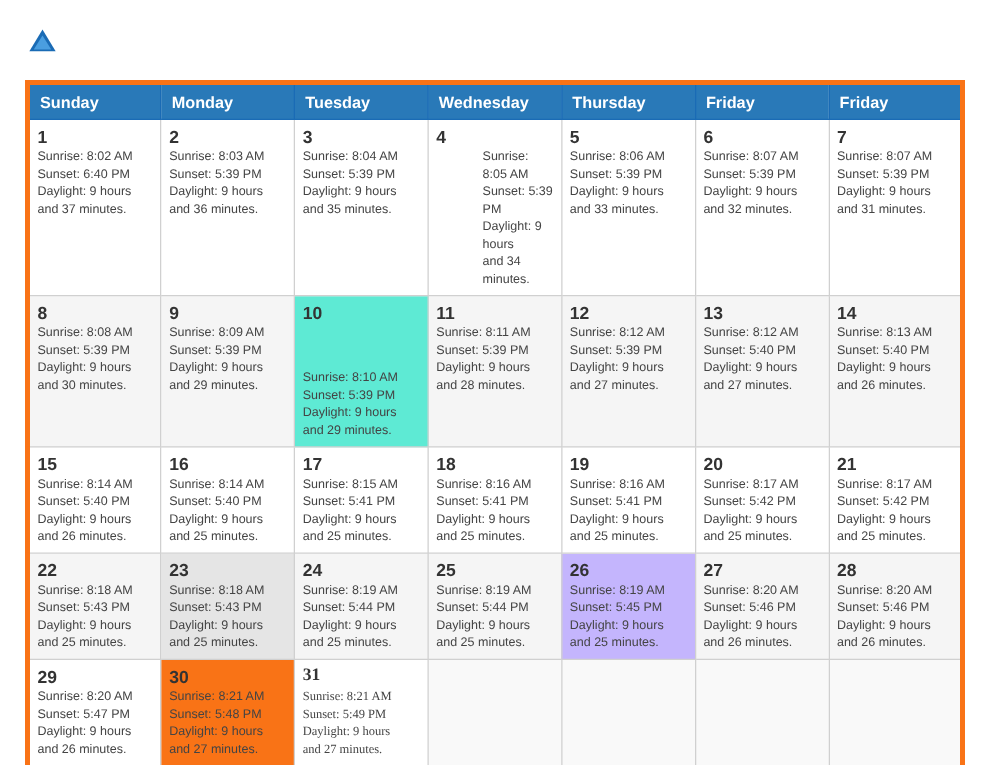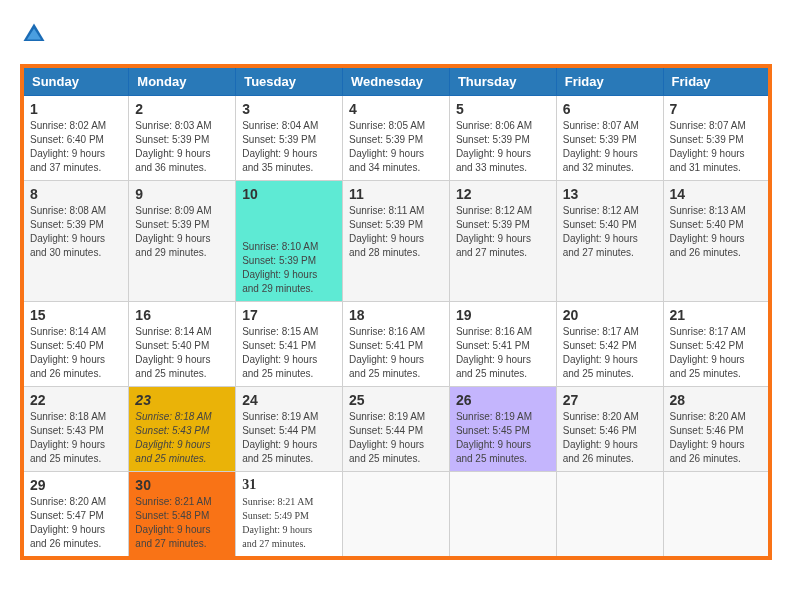--- a/index.html
+++ b/index.html
@@ -141,21 +141,21 @@
         </td>
         <td style="background-color: rgb(255, 255, 255);">
           <span class="day-number">3</span>
           <div class="day-info" style="white-space: pre-line;">Sunrise: 8:04 AM
 Sunset: 5:39 PM
 Daylight: 9 hours
 and 35 minutes.</div>
         </td>
         <td style="background-color: rgb(255, 255, 255);">
           <span class="day-number">4</span>
-          <div class="day-info" style="white-space: pre-line;">Sunrise: 8:05 AM
+          <div class="day-info" style="white-space: pre-line; margin-left: 37px;">Sunrise: 8:05 AM
 Sunset: 5:39 PM
 Daylight: 9 hours
 and 34 minutes.</div>
         </td>
         <td style="background-color: rgb(255, 255, 255);">
           <span class="day-number">5</span>
           <div class="day-info" style="white-space: pre-line;">Sunrise: 8:06 AM
 Sunset: 5:39 PM
 Daylight: 9 hours
 and 33 minutes.</div>
@@ -278,21 +278,21 @@
         </td>
       </tr>
       <tr>
         <td style="background-color: rgb(245, 245, 245);">
           <span class="day-number">22</span>
           <div class="day-info" style="white-space: pre-line;">Sunrise: 8:18 AM
 Sunset: 5:43 PM
 Daylight: 9 hours
 and 25 minutes.</div>
         </td>
-        <td style="background-color: #eab308; font-style: italic;">
+        <td style="background-color: #e5e5e5;">
           <span class="day-number">23</span>
           <div class="day-info" style="white-space: pre-line;">Sunrise: 8:18 AM
 Sunset: 5:43 PM
 Daylight: 9 hours
 and 25 minutes.</div>
         </td>
         <td style="background-color: rgb(245, 245, 245);">
           <span class="day-number">24</span>
           <div class="day-info" style="white-space: pre-line;">Sunrise: 8:19 AM
 Sunset: 5:44 PM

